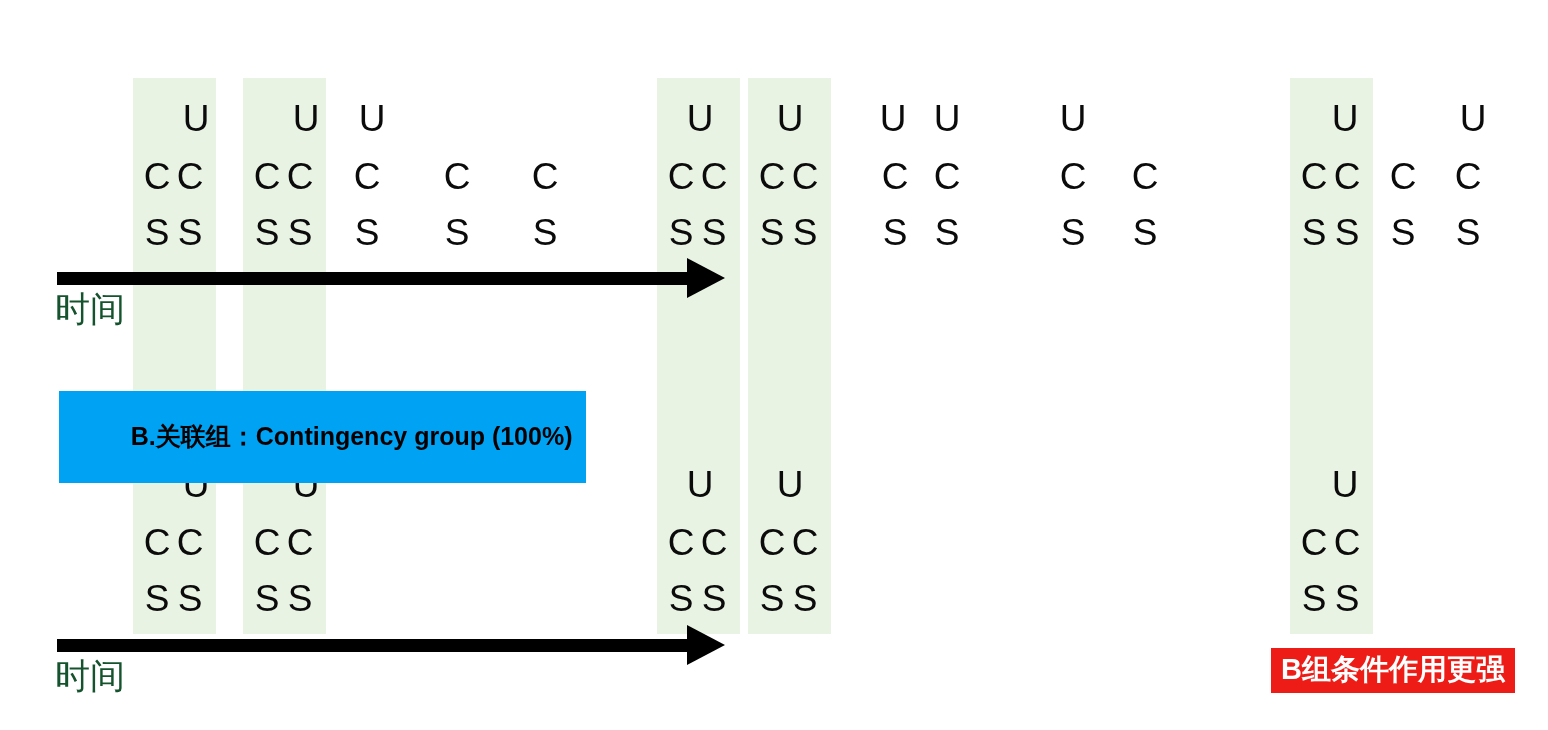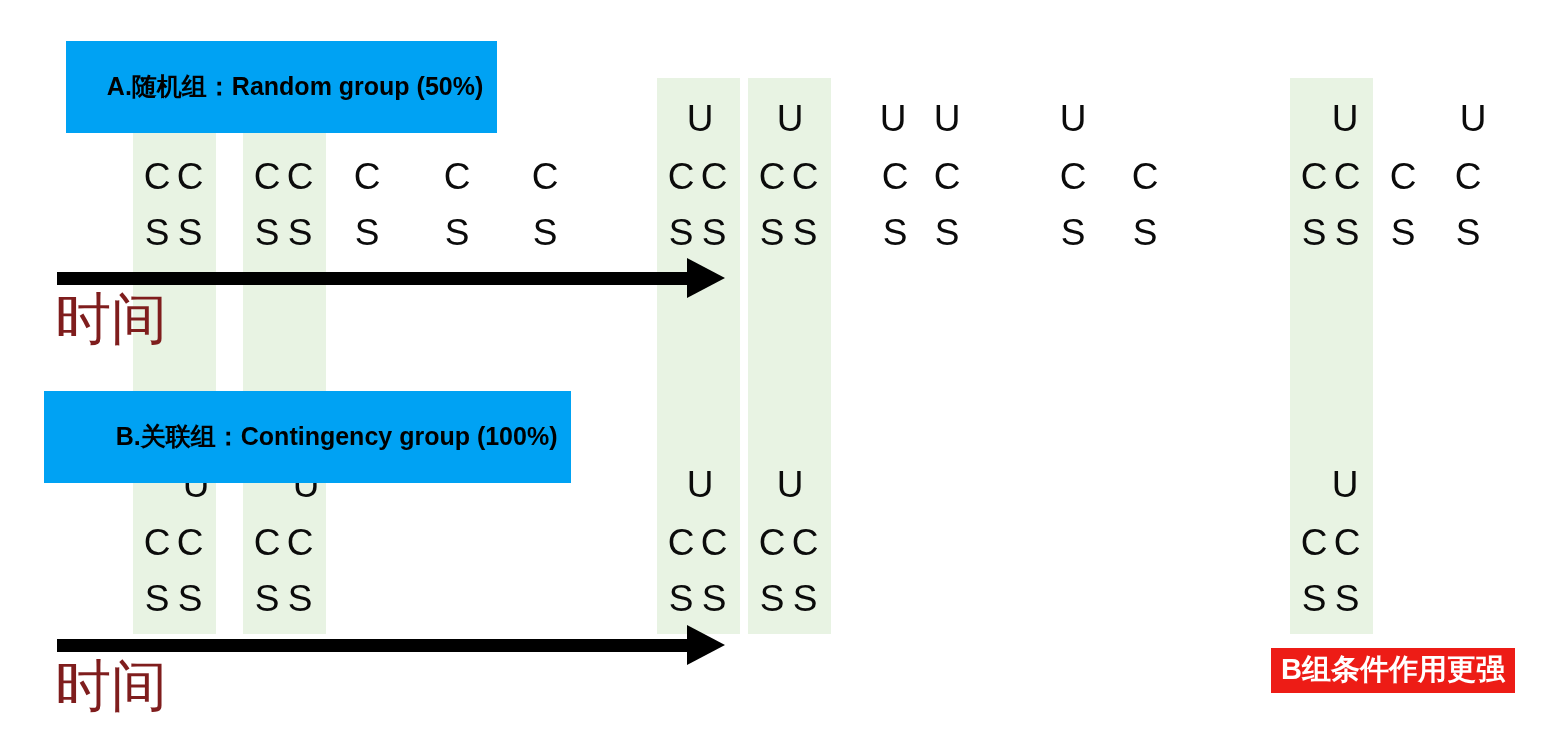--- a/index.html
+++ b/index.html
@@ -43,23 +43,23 @@
     width:0;height:0;
     border-top:20px solid transparent;
     border-bottom:20px solid transparent;
     border-left:38px solid #000000;
     z-index:4;
   }
 
   
   .time-label{
     position:absolute;
-    font-size:56px;
-    line-height:1;
-    color:#7f1d1d;
+    font-size:35px;
+    line-height:1;
+    color:#14532d;
     z-index:4;
     white-space:nowrap;
   }
 
   
   .section-label{
     position:absolute;
     background:#00a2f3;
     color:#000000;
     font-weight:bold;
@@ -150,23 +150,20 @@
   <div class="cell" style="left:1127px;top:214px;width:36px;">S</div>
   <div class="cell" style="left:1296px;top:214px;width:36px;">S</div>
   <div class="cell" style="left:1329px;top:214px;width:36px;">S</div>
   <div class="cell" style="left:1385px;top:214px;width:36px;">S</div>
   <div class="cell" style="left:1450px;top:214px;width:36px;">S</div>
 
   <div class="arrow-shaft" style="left:57px;top:272px;width:640px;"></div>
   <div class="arrow-head" style="left:687px;top:258px;"></div>
   <div class="time-label" style="left:55px;top:291px;">时间</div>
 
-  <div class="section-label" style="left:66px;top:41px;">
-    <span class="cn">A.随机组：</span><span class="en">Random group (50%)</span>
-  </div>
 
   <div class="cell" style="left:178px;top:466px;width:36px;">U</div>
   <div class="cell" style="left:288px;top:466px;width:36px;">U</div>
   <div class="cell" style="left:682px;top:466px;width:36px;">U</div>
   <div class="cell" style="left:772px;top:466px;width:36px;">U</div>
   <div class="cell" style="left:1327px;top:466px;width:36px;">U</div>
 
   <div class="cell" style="left:139px;top:524px;width:36px;">C</div>
   <div class="cell" style="left:172px;top:524px;width:36px;">C</div>
   <div class="cell" style="left:249px;top:524px;width:36px;">C</div>
@@ -186,19 +183,19 @@
   <div class="cell" style="left:696px;top:580px;width:36px;">S</div>
   <div class="cell" style="left:754px;top:580px;width:36px;">S</div>
   <div class="cell" style="left:787px;top:580px;width:36px;">S</div>
   <div class="cell" style="left:1296px;top:580px;width:36px;">S</div>
   <div class="cell" style="left:1329px;top:580px;width:36px;">S</div>
 
   <div class="arrow-shaft" style="left:57px;top:639px;width:640px;"></div>
   <div class="arrow-head" style="left:687px;top:625px;"></div>
   <div class="time-label" style="left:55px;top:658px;">时间</div>
 
-  <div class="section-label" style="left:44px;top:391px;padding-left:44px;">
+  <div class="section-label" style="left:59px;top:391px;padding-left:44px;">
     <span class="cn">B.关联组：</span><span class="en">Contingency group (100%)</span>
   </div>
 
   <div class="red-badge" style="left:1271px;top:648px;text-align:right;">B组条件作用更强</div>
 
 </div>
 
 </body></html>

